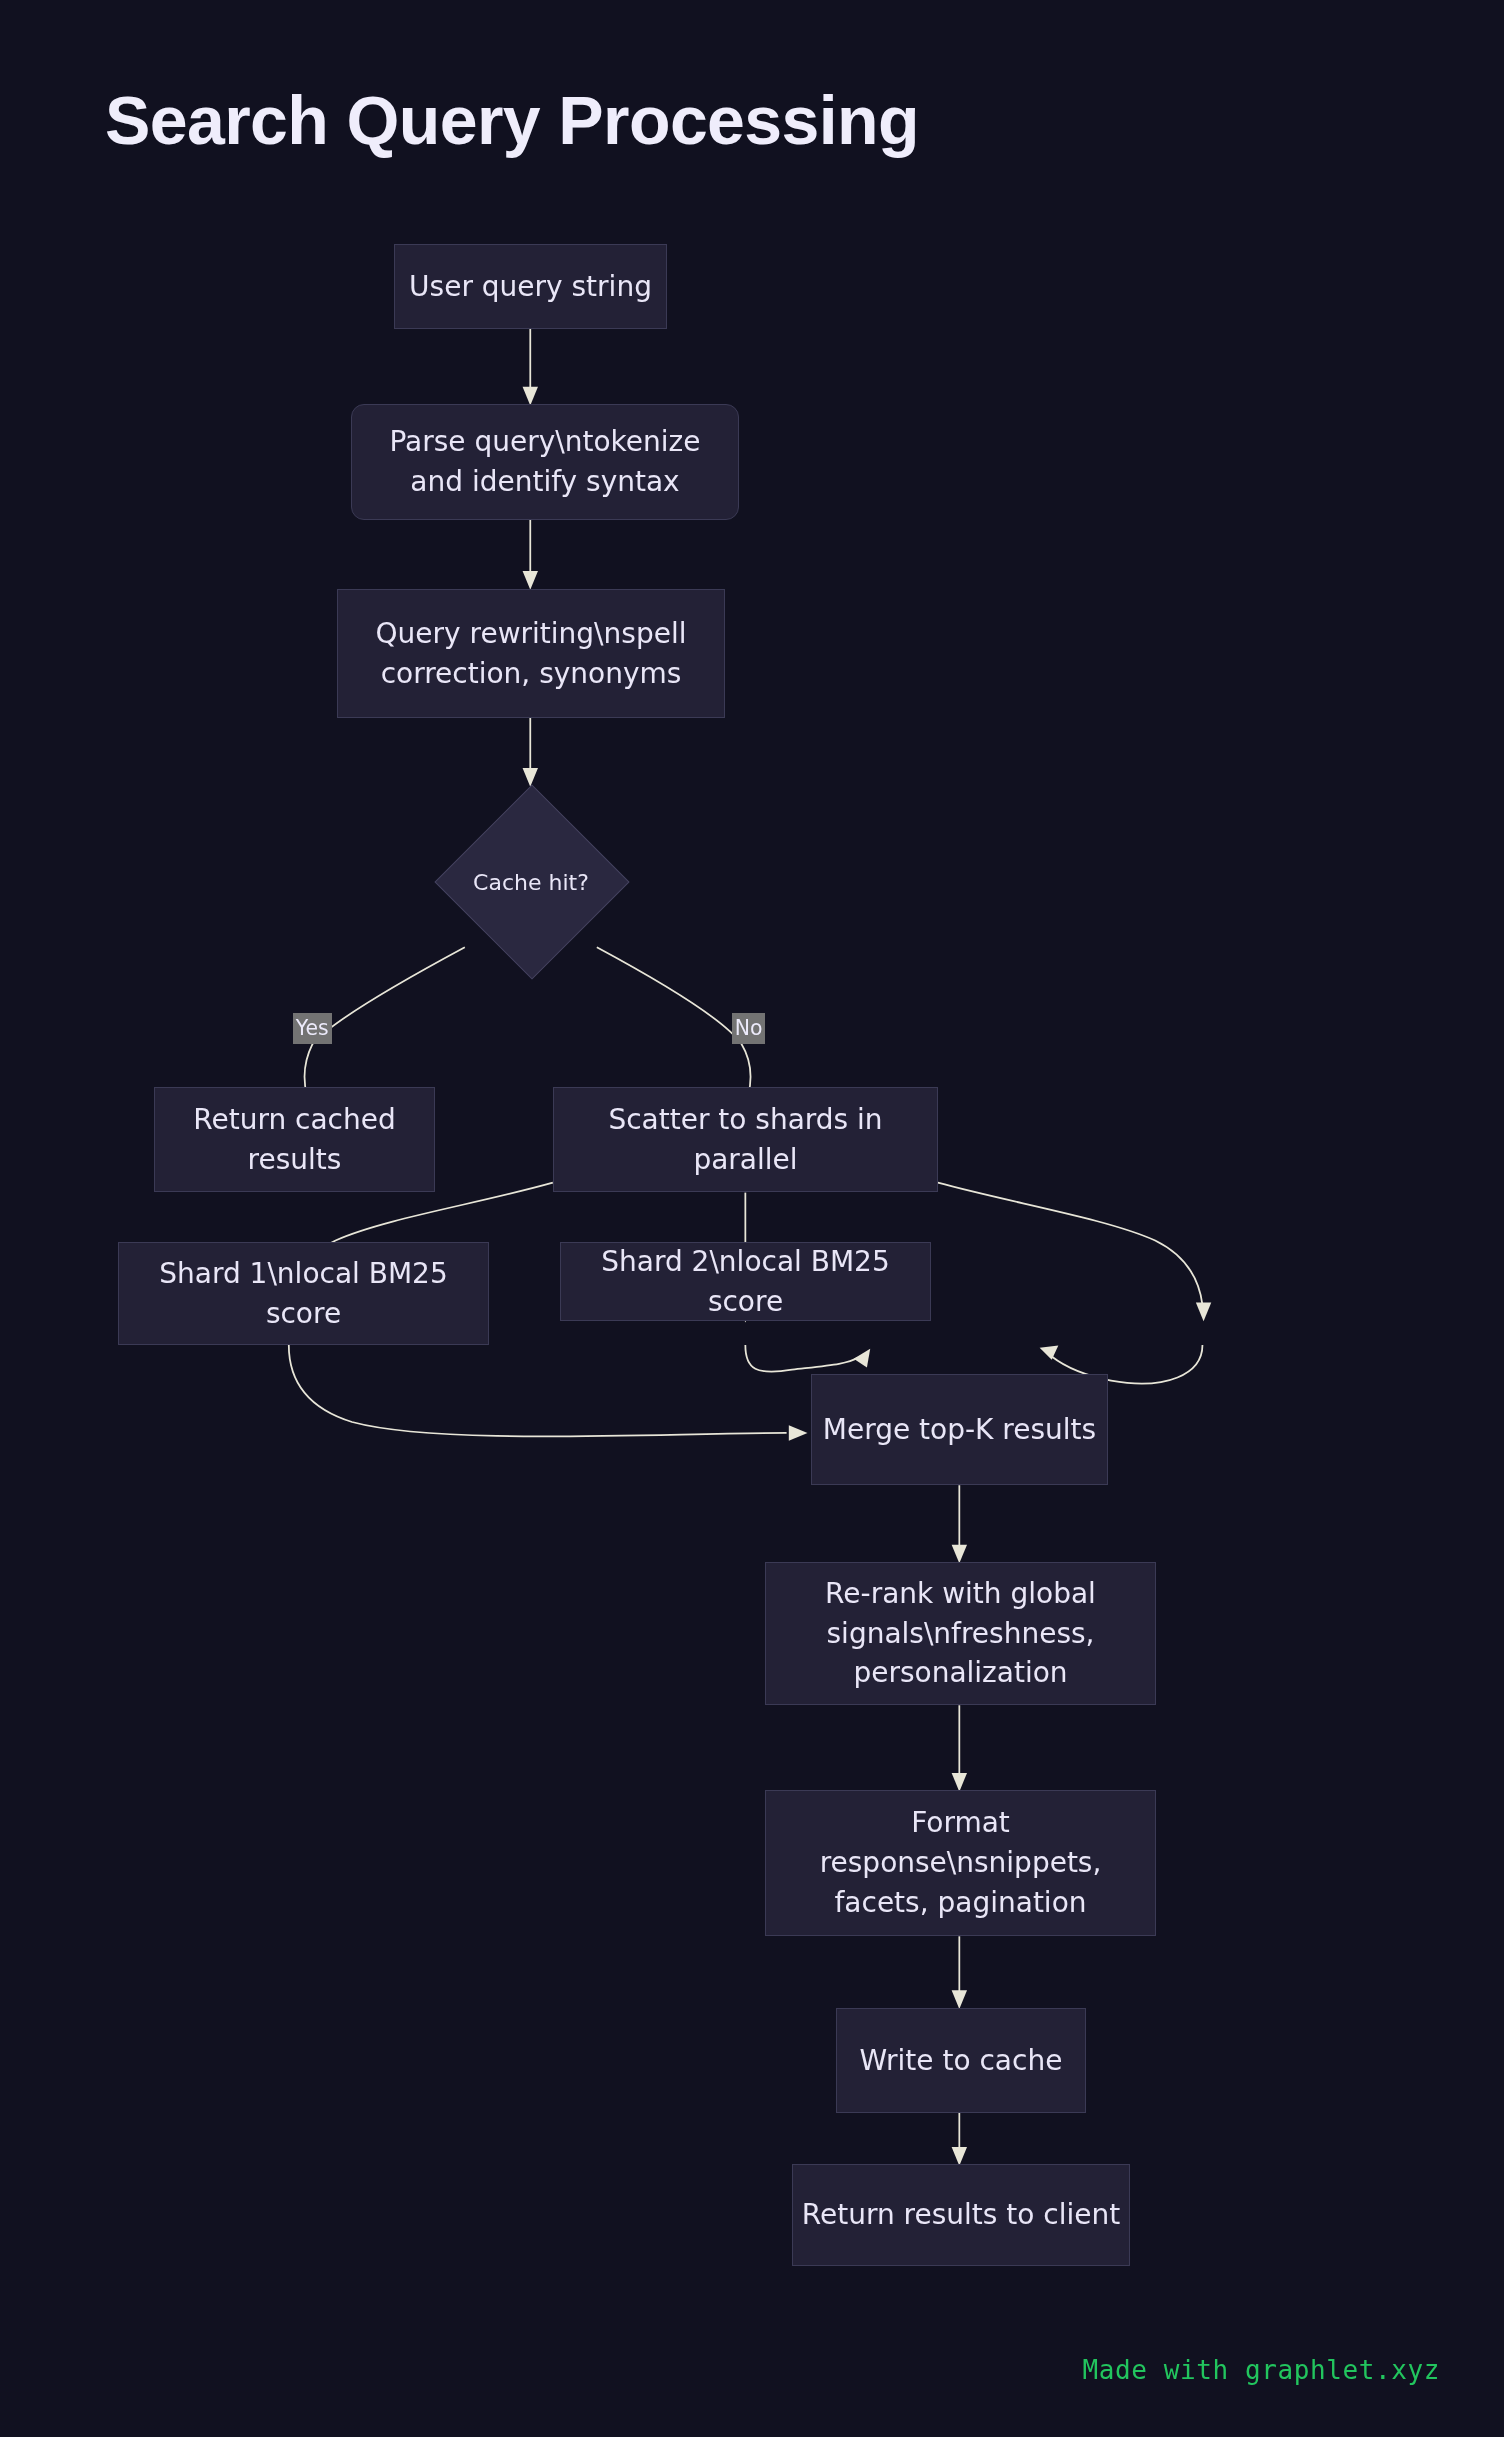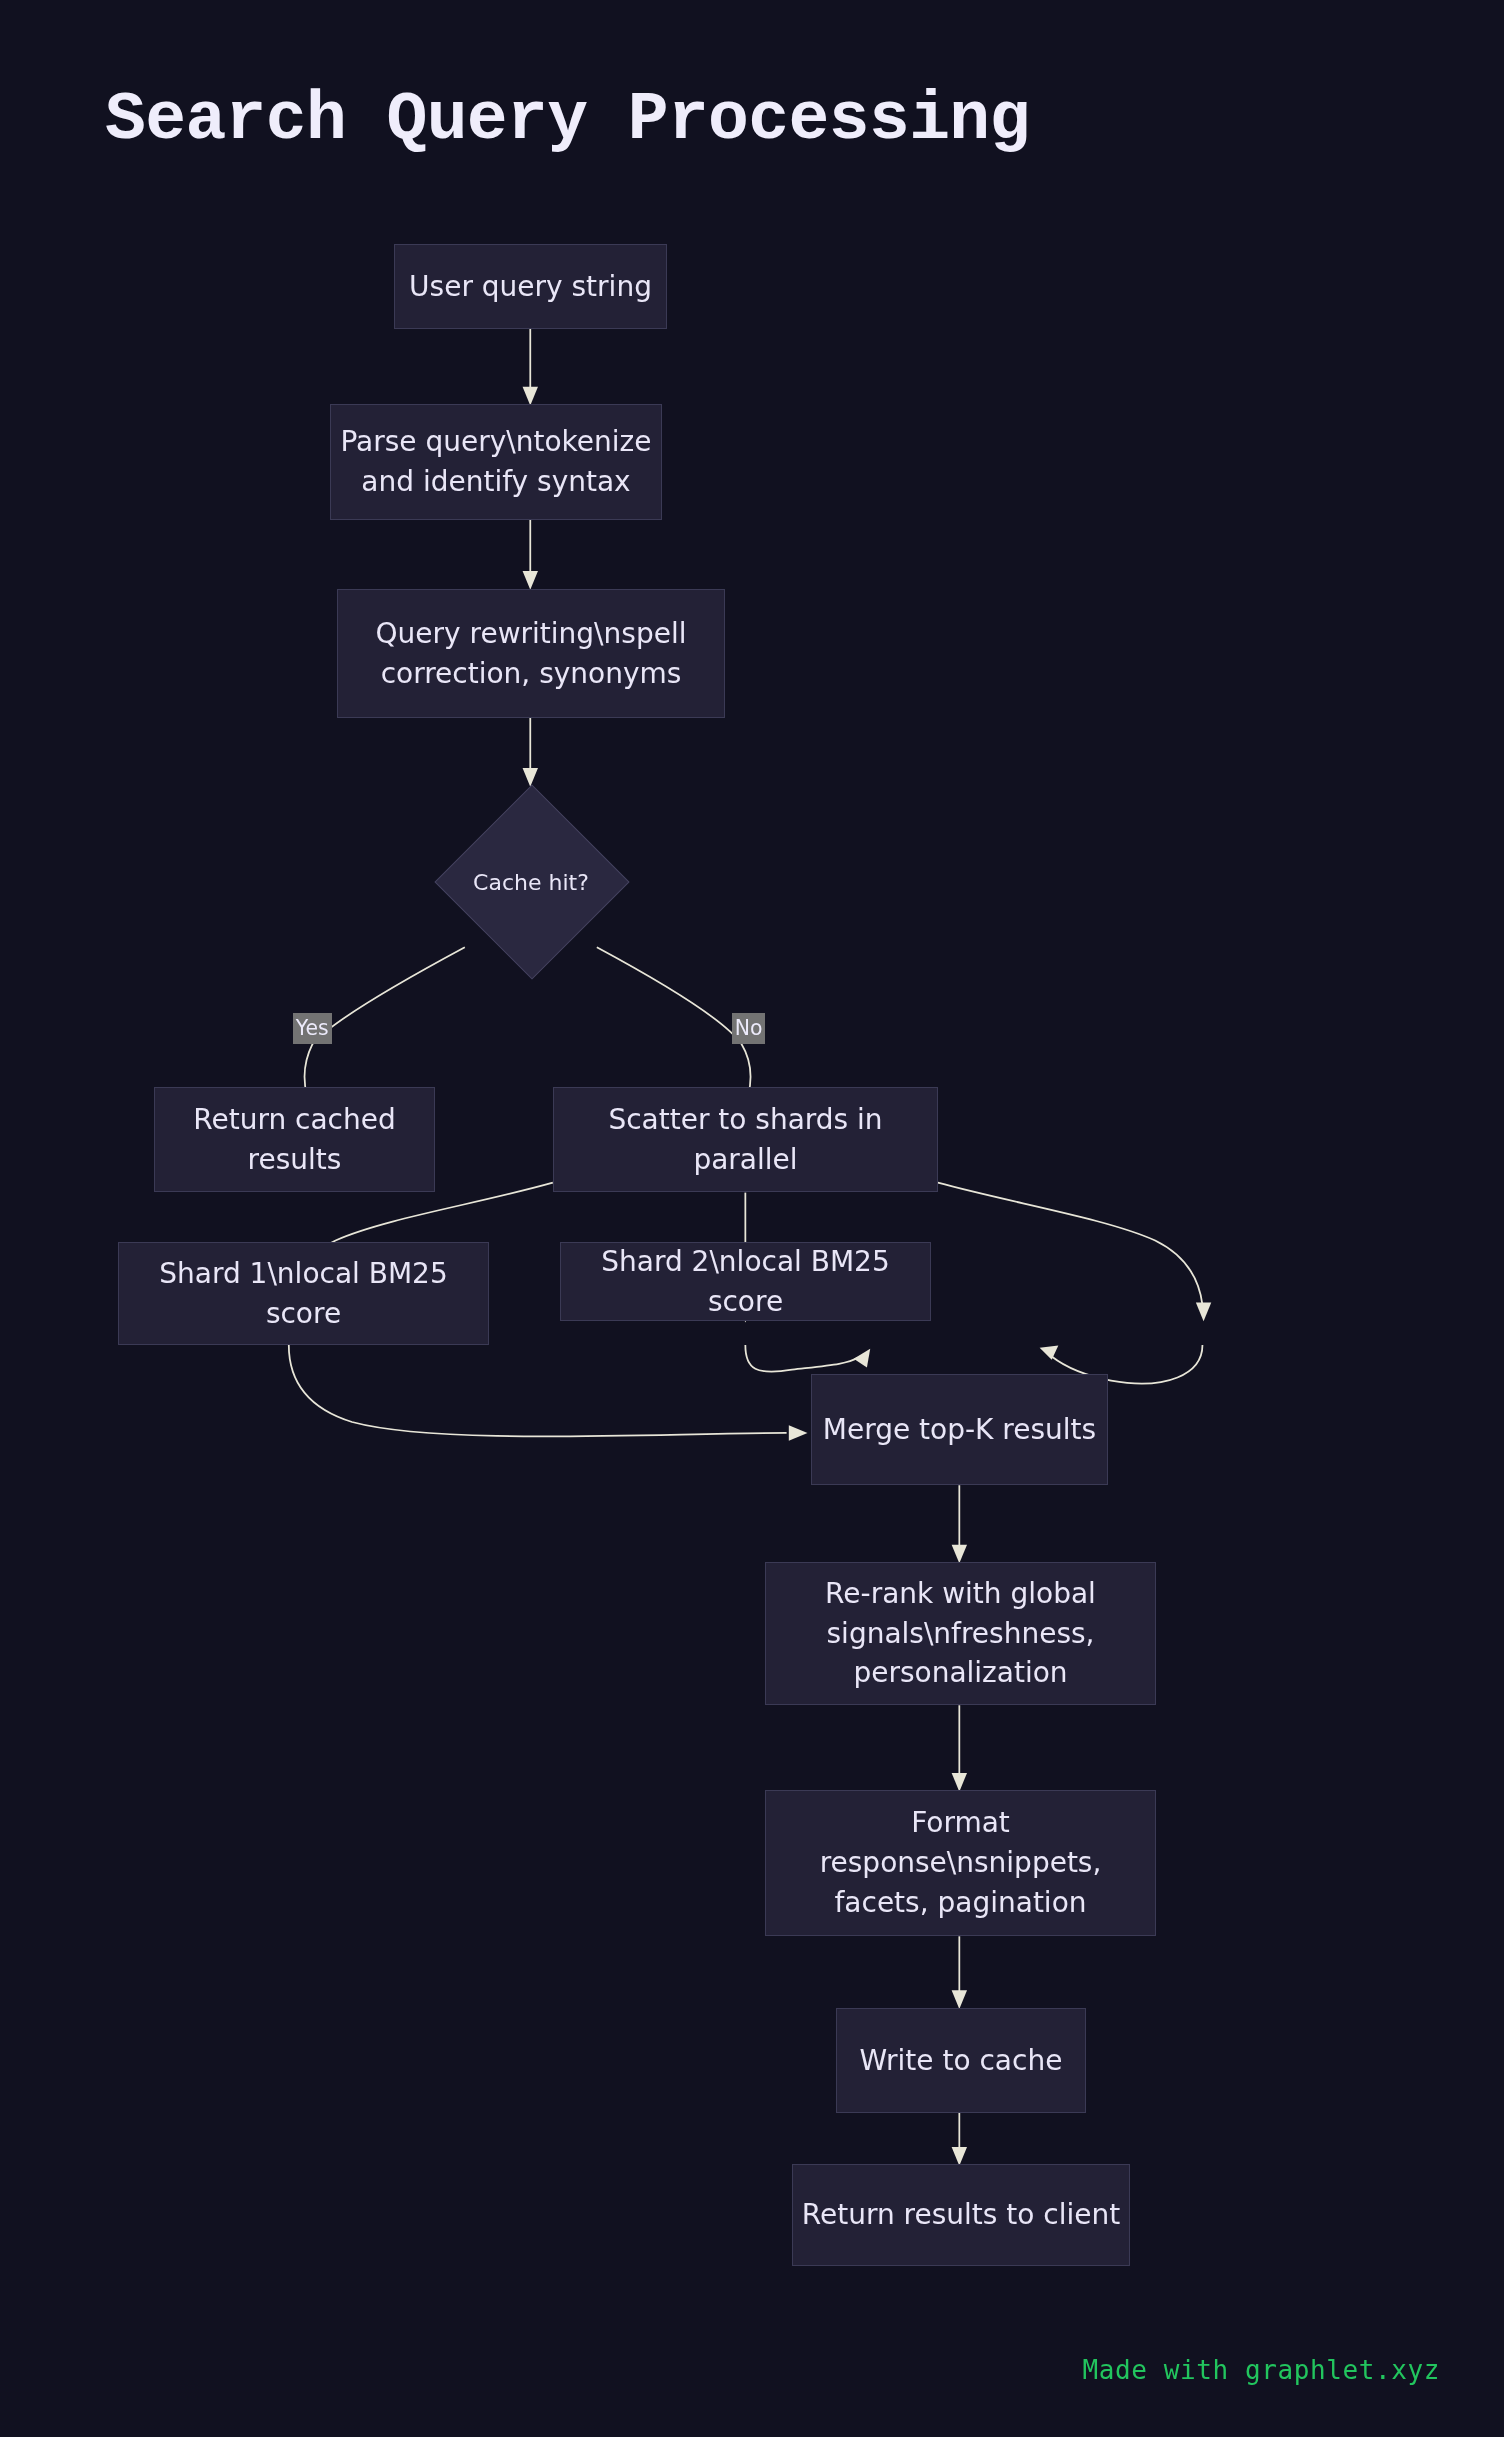--- a/index.html
+++ b/index.html
@@ -8,21 +8,21 @@
     background:#111120;
     font-family:"DejaVu Sans","Liberation Sans",sans-serif;
     overflow:hidden;
     position:relative;
   }
   #canvas{position:absolute;left:0;top:0;width:1505px;height:2438px;}
 
   .title{
     position:absolute;
     left:105px; top:83px;
-    font-family:Liberation Mono, monospace;
+    font-family:Liberation Sans, sans-serif;
     font-weight:bold;
     font-size:68px;
     letter-spacing:-0.6px;
     color:#efedfb;
     white-space:nowrap;
     line-height:1.1;
   }
 
   .node{
     position:absolute;
@@ -164,21 +164,21 @@
     <g>
       <path d="M 1744 3840 L 1744 3905"></path>
       <polygon points="1744,3937 1730,3903 1758,3903"></polygon>
     </g>
   </svg>
 
   <div class="node" style="left:394px;top:244px;width:273px;height:85px;">
     <span class="txt">User query string</span>
   </div>
 
-  <div class="node" style="left:330px;top:404px;width:332px;height:116px;">
+  <div class="node" style="left:351px;top:404px;width:388px;height:116px;border-radius:13px;">
     <span class="txt">Parse query\ntokenize and identify syntax</span>
   </div>
 
   <div class="node" style="left:337px;top:589px;width:388px;height:129px;">
     <span class="txt">Query rewriting\nspell correction, synonyms</span>
   </div>
 
   <div class="diamond" style="left:463px;top:813px;width:138px;height:138px;"></div>
   <div class="diamond-label" style="left:432px;top:857px;width:198px;height:50px;">
     <span>Cache hit?</span>

